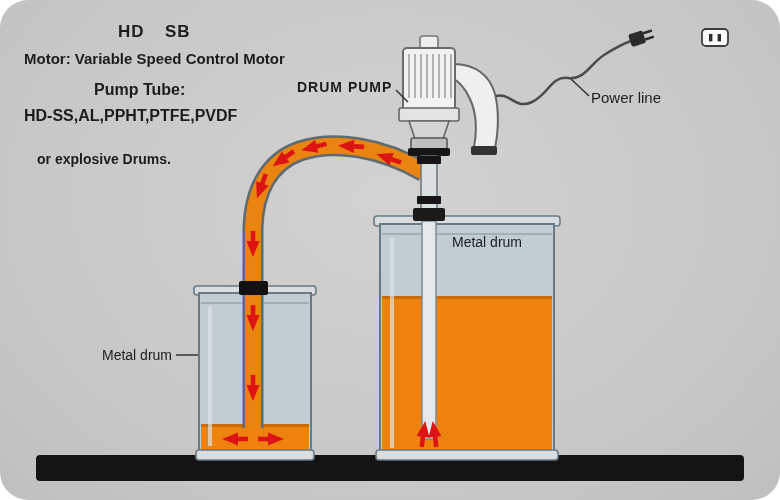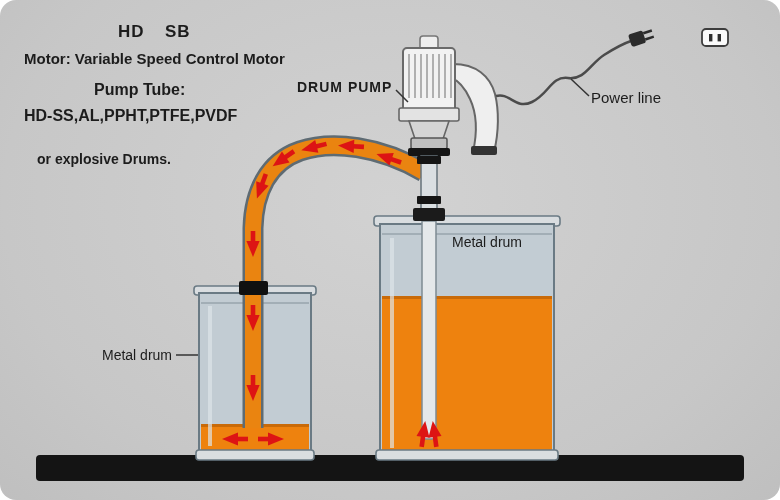--- a/index.html
+++ b/index.html
@@ -1,19 +1,19 @@
 <!DOCTYPE html>
 <html><head>
 <meta charset="utf-8">
 <style>
   html,body{margin:0;padding:0;background:#ffffff;width:780px;height:500px;overflow:hidden;}
   .frame{
     position:absolute;inset:0;width:780px;height:500px;
     background:radial-gradient(ellipse at 50% 40%, #d2d2d2 0%, #c7c7c7 70%, #bfbfbf 100%);
-    border-radius:16px;overflow:hidden;
+    border-radius:28px;overflow:hidden;
   }
   svg{display:block;}
   text{font-family:"Liberation Sans", sans-serif;fill:#1c1c1c;}
   .t-title{font-size:17px;font-weight:bold;letter-spacing:1px;}
   .t-bold15{font-size:15px;font-weight:bold;}
   .t-bold16{font-size:16px;font-weight:bold;}
   .t-note{font-size:14px;font-weight:600;}
   .t-cap{font-size:14px;font-weight:bold;letter-spacing:1px;}
   .t-plain{font-size:15px;}
   .t-drum{font-size:14px;}

